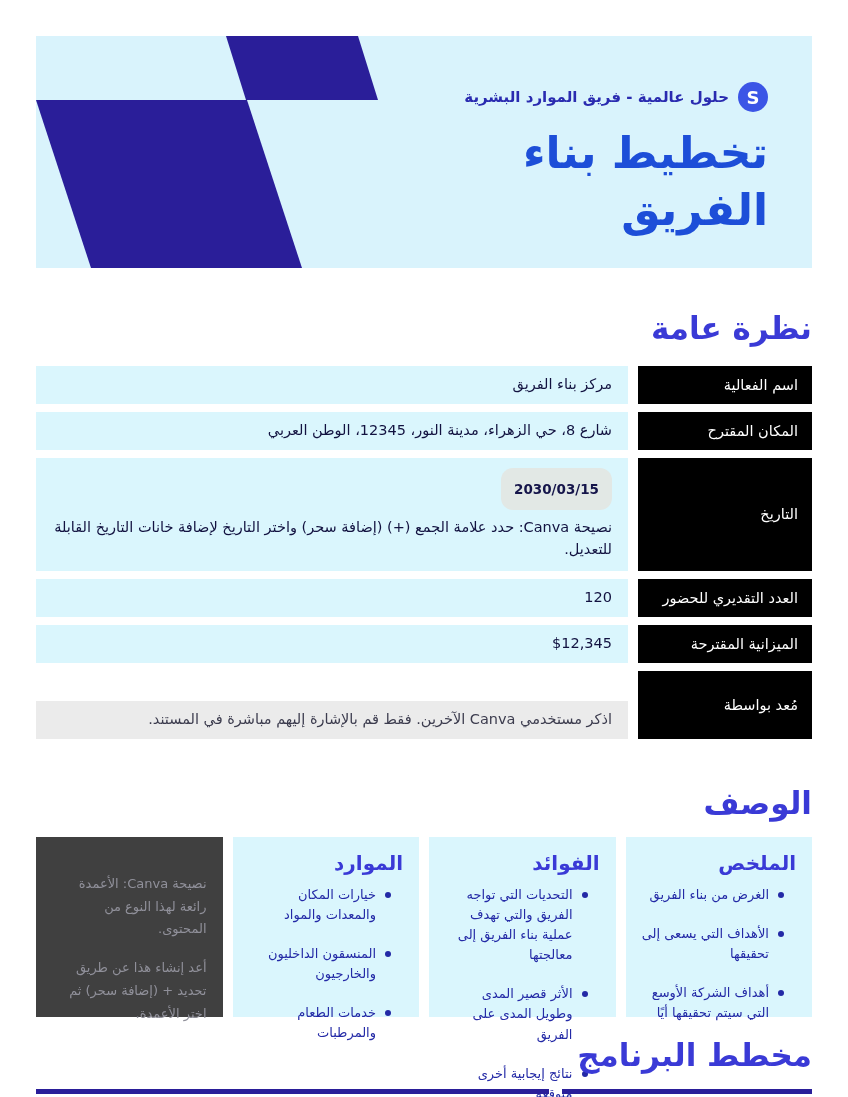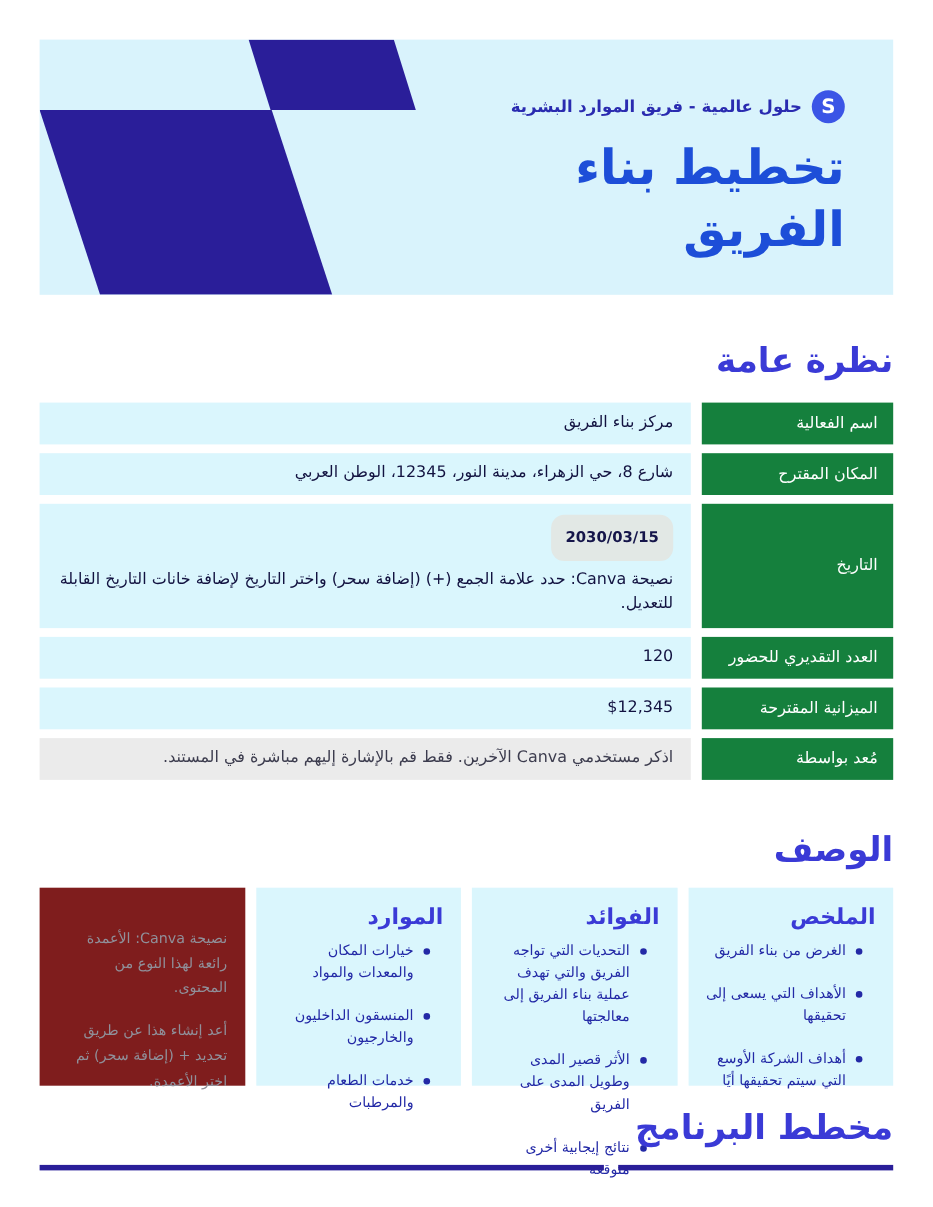--- a/index.html
+++ b/index.html
@@ -19,39 +19,39 @@
     font-family:"DejaVu Sans", sans-serif;}
   .doc-title{margin-top:12px;font-size:44px;line-height:1.3;color:#1d4ed8;font-weight:600;}
   
   .section-heading{font-size:31px;color:#3a3ad6;font-weight:600;text-align:start;}
   .sh-overview{margin-top:42px;}
   .sh-desc{margin-top:46px;}
   .sh-program{margin-top:20px;}
   
   .ov-table{margin-top:20px;display:flex;flex-direction:column;gap:8px;}
   .ov-row{display:flex;gap:10px;}
-  .ov-label{width:174px;flex:none;min-height:38px;background:#15803d;color:#ffffff;
+  .ov-label{width:174px;flex:none;min-height:38px;background:#000000;color:#ffffff;
     display:flex;align-items:center;padding:0 14px;font-size:14.5px;box-sizing:border-box;}
   .ov-value{flex:1;background:#daf6fd;min-height:38px;display:flex;align-items:center;
     padding:6px 16px;font-size:14.5px;color:#121240;box-sizing:border-box;line-height:1.5;}
   .ov-row.date .ov-label{min-height:72px;}
   .ov-row.date .ov-value{flex-direction:column;align-items:flex-start;justify-content:center;
     gap:7px;padding:10px 16px;}
-  .ov-value.gray{background:#ebebeb;color:#3c3c4e;}
+  .ov-value.gray{background:#ebebeb;color:#3c3c4e;margin-top:30px;}
   .badge{background:#e2e8e5;border-radius:12px;padding:11px 13px;font-weight:700;
     font-size:13.5px;color:#15154a;}
   
   .cols{margin-top:16px;display:flex;gap:10px;}
   .col{flex:1;background:#daf6fd;height:180px;padding:14px 16px;box-sizing:border-box;}
   .col-title{font-size:20px;color:#3a3ad6;font-weight:600;margin-bottom:10px;text-align:start;}
   .blist{display:flex;flex-direction:column;gap:19px;padding-right:12px;font-size:13px;
     color:#2329a6;line-height:1.55;}
   .bi{display:flex;}
   .dot{width:6px;height:6px;border-radius:50%;background:#2329a6;flex:none;margin-top:7px;margin-left:9px;}
-  .col.tipbox{background:#7f1d1d;color:#90909a;font-size:13px;line-height:1.75;padding-top:36px;}
+  .col.tipbox{background:#404040;color:#90909a;font-size:13px;line-height:1.75;padding-top:36px;}
   .col.tipbox p{margin:0 0 16px;}
   
   .rules{margin-top:16px;display:flex;gap:13px;align-items:center;}
   .rule{height:5px;background:#2a1e99;}
   .rule-short{width:250px;flex:none;}
   .rule-long{flex:1;}
 </style>
 </head>
 <body>
 

